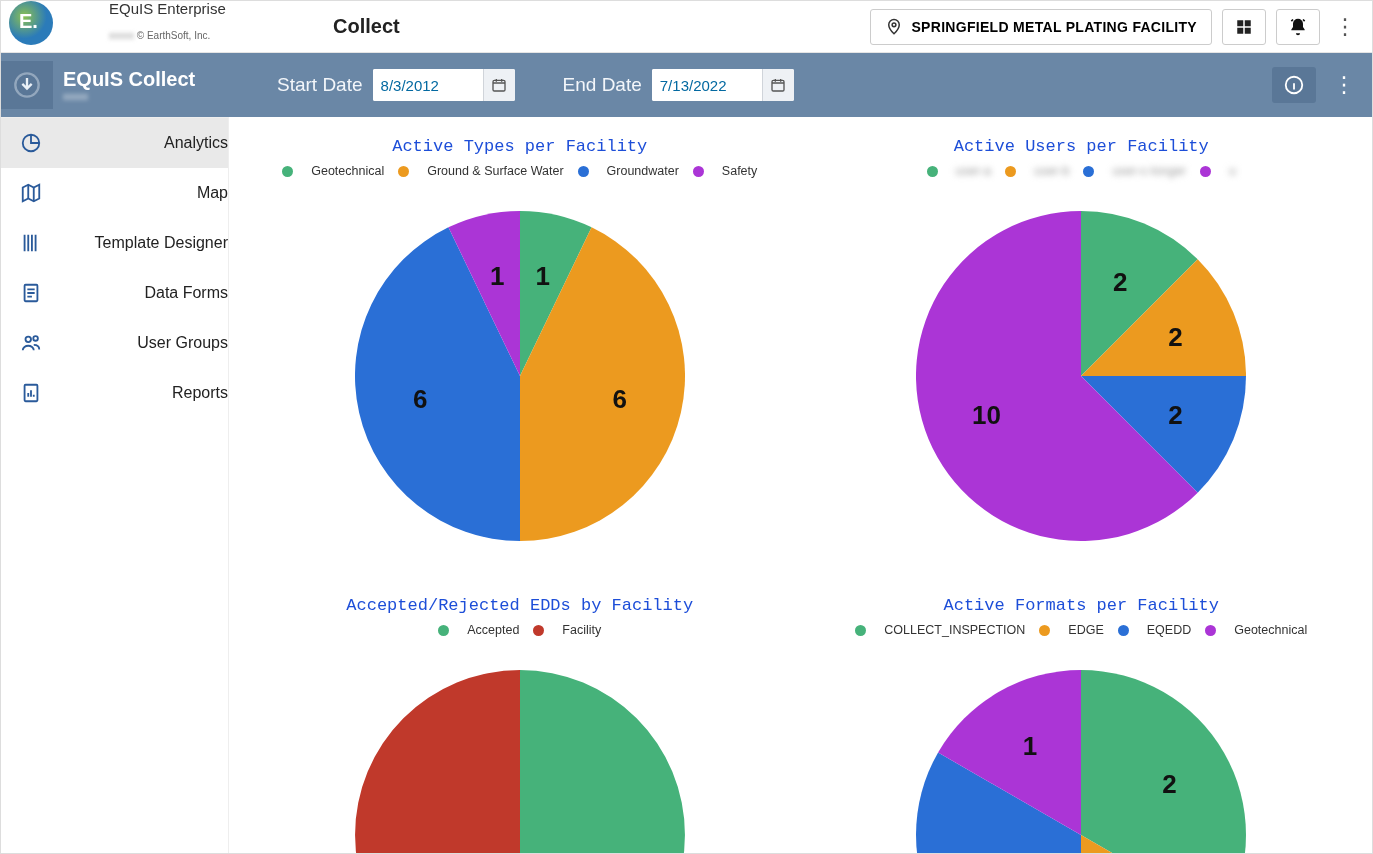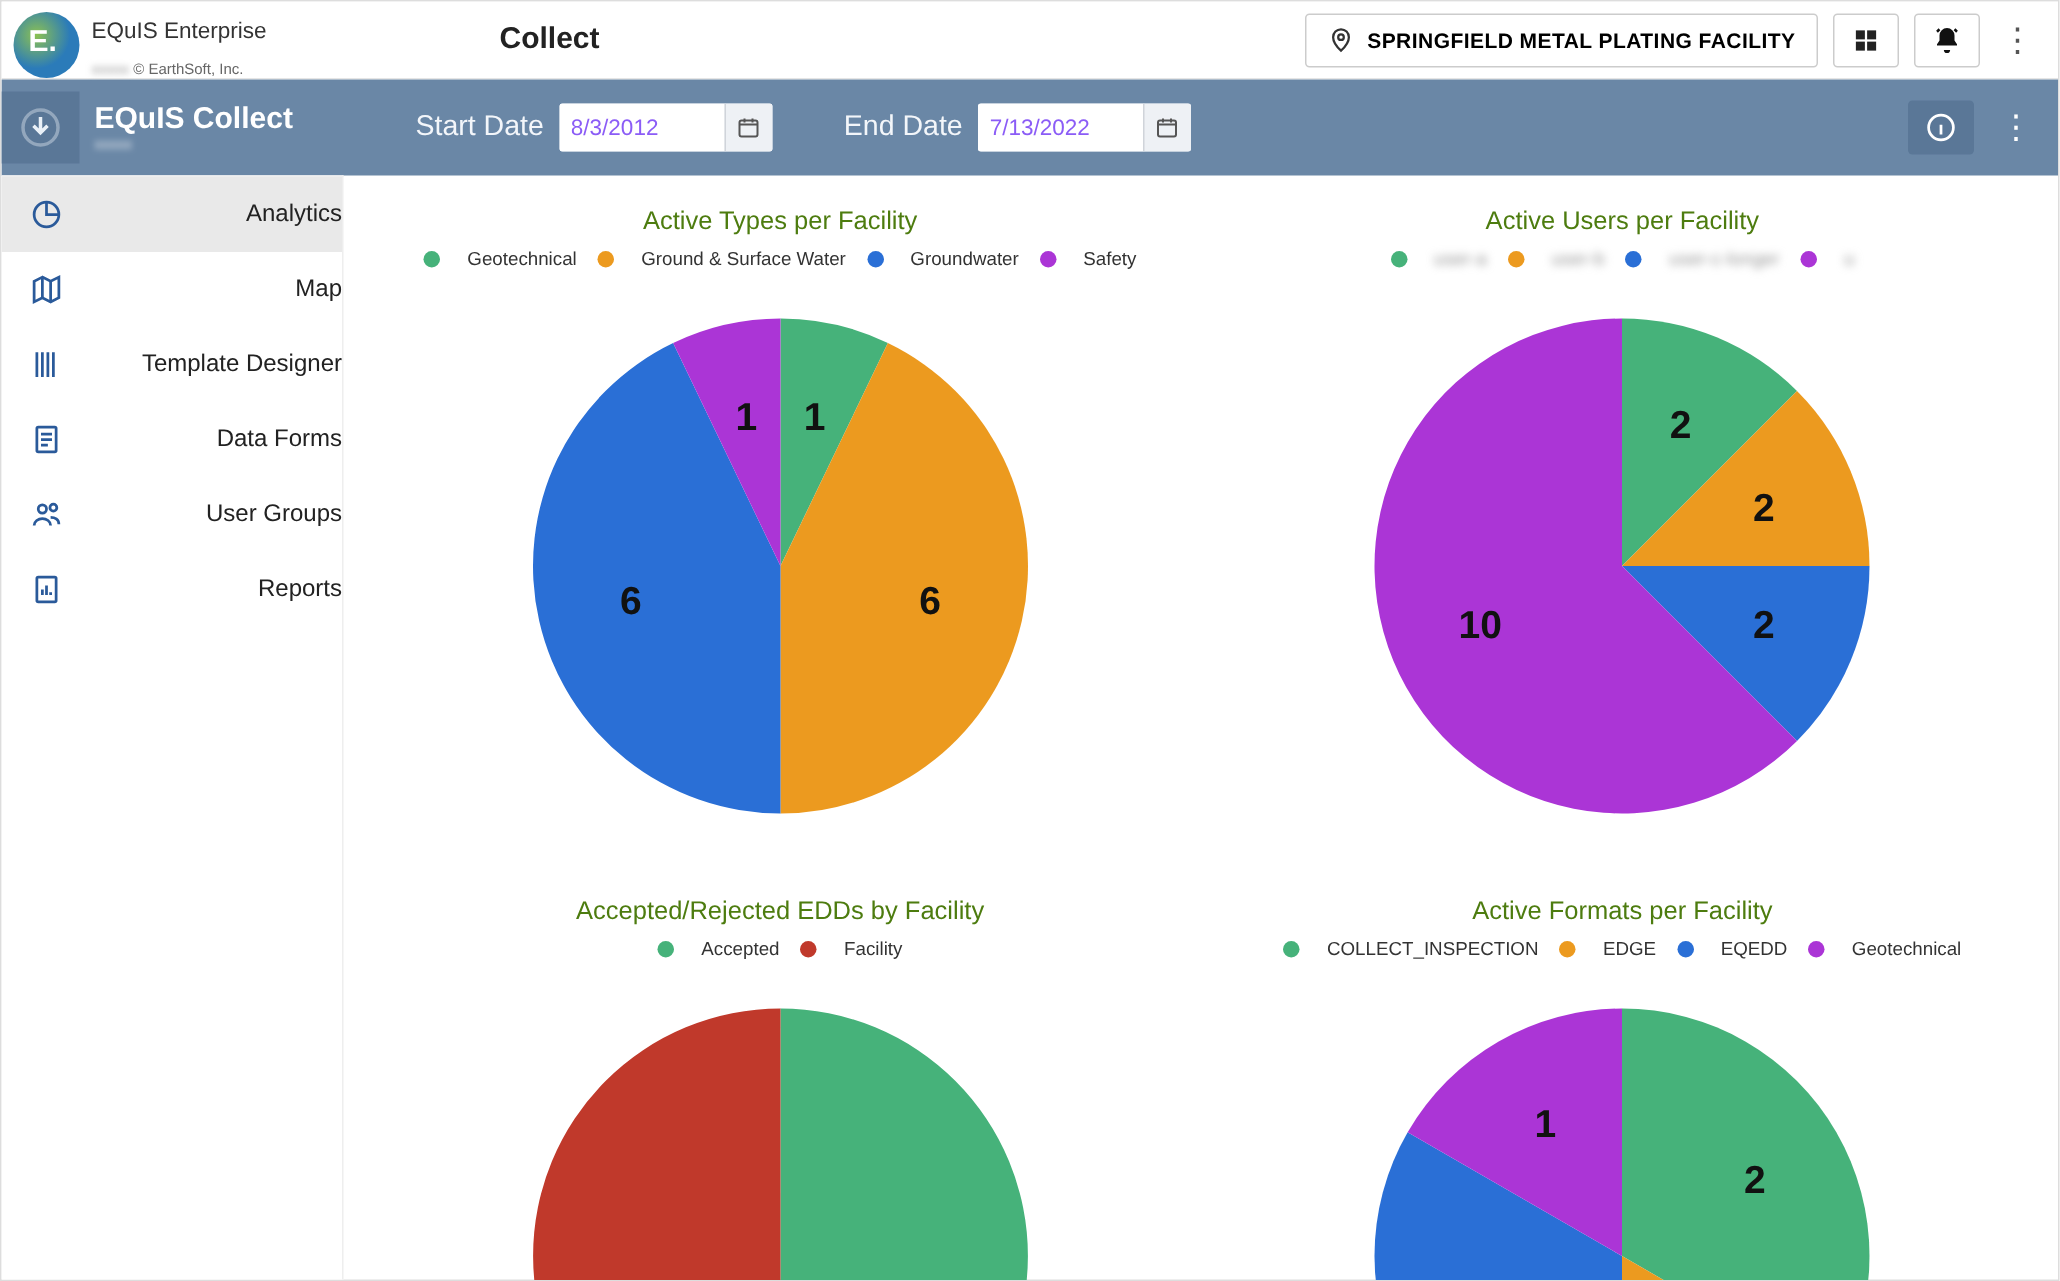--- a/index.html
+++ b/index.html
@@ -17,25 +17,26 @@
   .topbar {
     height: 52px;
     display: flex;
     align-items: center;
     border-bottom: 1px solid #e5e5e5;
     background: #fff;
     padding: 0 8px 0 4px;
   }
   .brand {
     display: flex;
-    align-items: flex-end;
+    align-items: flex-start;
     width: 228px;
     min-width: 228px;
     height: 100%;
     padding-left: 4px;
+    gap: 48px;
   }
   .brand-logo {
     width: 44px; height: 44px; border-radius: 50%;
     background: radial-gradient(circle at 35% 35%, #8cc152 0%, #2b7bb9 55%, #2b7bb9 100%);
     display: flex; align-items: center; justify-content: center;
     color: #fff; font-weight: 900; font-size: 22px;
     margin-right: 8px;
     position: relative;
   }
   .brand-logo::before{
@@ -78,21 +79,21 @@
   }
   .collect-title-wrap { padding-left: 10px; width: 176px; min-width:176px;}
   .collect-title { font-size: 20px; font-weight: 600; }
   .collect-sub   { font-size: 10px; filter: blur(2px); opacity:.8;}
   .date-label { font-size: 19px; font-weight: 500; color:#f3f6fa; margin-left: 48px;}
   .date-field {
     display:flex; align-items:stretch; height:32px; margin-left:10px;
     background:#fff; border-radius:2px; overflow:hidden;
   }
   .date-input {
-    border:none; outline:none; padding:0 8px; font-size:15px; width:110px; color:#8b5cf6;
+    border:none; outline:none; padding:0 8px; font-size:15px; width:110px; color:#0369a1;
   }
   .date-cal {
     width:32px; background:#eef1f5; border-left:1px solid #d0d4da;
     display:flex; align-items:center; justify-content:center; cursor:pointer;
   }
   .bluebar-spacer { flex:1; }
   .bluebar-icon {
     width:44px; height:36px; display:flex; align-items:center; justify-content:center;
     border-radius:3px; cursor:pointer; margin-right:6px;
   }
@@ -109,21 +110,21 @@
     font-size:16px; color:#222; cursor:pointer;justify-content:space-between;
   }
   .side-item.active { background:#e9e9e9; }
   .side-icon { width:24px; color:#2a5a9a; display:flex; align-items:center; justify-content:center;}
   
   .main { flex:1; overflow:auto; padding: 20px 30px 40px; }
   .chart-grid {
     display:grid; grid-template-columns: 1fr 1fr; gap: 40px 40px;
   }
   .chart-card { text-align:center; }
-  .chart-title { font-size:17px; color:#4d7c0f; font-weight:400; margin-bottom:8px;}
+  .chart-title { font-size:17px; color:#1d4ed8; font-weight:400; margin-bottom:8px;font-family:Liberation Mono, monospace;}
   .legend { display:flex; justify-content:center; flex-wrap:wrap; gap:14px; margin-bottom:18px; font-size:12.5px; color:#333;}
   .legend-item { display:flex; align-items:center; gap:18px; white-space:nowrap;}
   .legend-item.blurred span.lbl { filter: blur(3px); color:#999; }
   .swatch { width:11px; height:11px; border-radius:50%; display:inline-block;}
   .pie-wrap { display:flex; justify-content:center; }
   svg.pie text.val { font-size:26px; font-weight:800; fill:#111; }
 </style>
 </head>
 <body>
 

